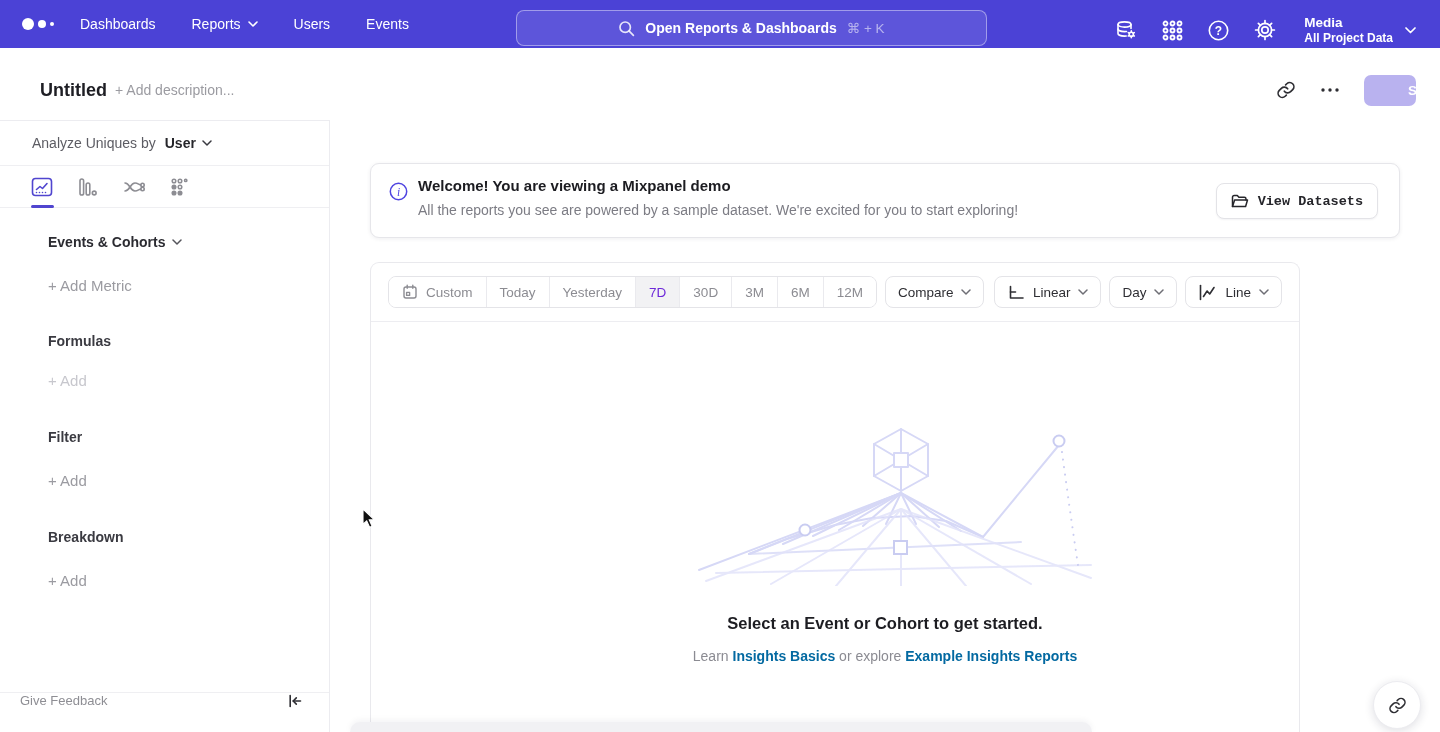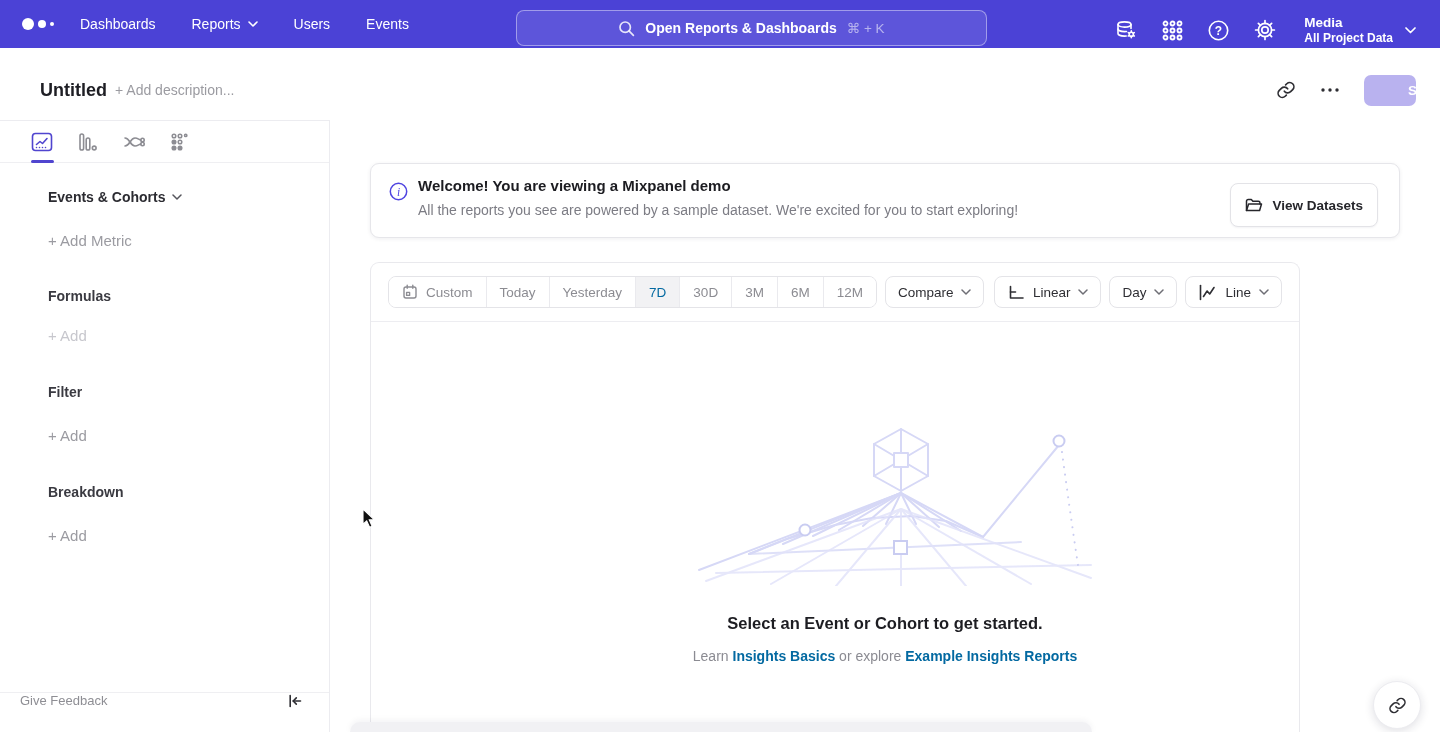--- a/index.html
+++ b/index.html
@@ -74,39 +74,39 @@
   .collapse { position:absolute; right:26px; display:flex; cursor:pointer; color:#2e2e33; }
 
   
   .banner { position:absolute; left:370px; top:163px; width:1030px; height:75px;
     background:#fff; border:1px solid #e6e6ea; border-radius:9px;
     box-shadow:0 1px 4px rgba(25,25,60,0.07); }
   .banner .btitle { position:absolute; left:47px; top:13px; font-size:15px;
     font-weight:700; color:#1c1c21; }
   .banner .bsub { position:absolute; left:47px; top:38px; font-size:14px; color:#7c7c84; }
   .binfo { position:absolute; left:18px; top:18px; color:#4f44e0; }
-  .viewdatasets { position:absolute; right:21px; top:19px; height:44px; padding:0 14px;
+  .viewdatasets { position:absolute; right:21px; top:19px; height:36px; padding:0 14px;
     background:#fff; border:1px solid #e3e3e7; border-radius:8px;
     box-shadow:0 1px 2px rgba(25,25,60,0.05); display:flex; align-items:center;
     gap:9px; font-size:13.5px; font-weight:600; color:#26262b; cursor:pointer;
-    font-family:Liberation Sans, sans-serif; }
+    font-family:Liberation Mono, monospace; }
 
   
   .chartcard { position:absolute; left:370px; top:262px; width:930px; height:470px;
     background:#fff; border:1px solid #e9e9ed; border-bottom:none;
     border-radius:9px 9px 0 0; }
   .cc-header { height:59px; border-bottom:1px solid #ededf1; display:flex;
     align-items:center; padding:0 17px; }
   .segmented { display:flex; align-items:stretch; height:32px; border:1px solid #e4e4e8;
     border-radius:8px; overflow:hidden; background:#fff; }
   .segcell { display:flex; align-items:center; gap:8px; padding:0 13px; font-size:13.5px;
     color:#8c8c92; border-left:1px solid #eaeaee; cursor:pointer; background:#fff;
     border-top:none; border-bottom:none; border-right:none; font-family:inherit; }
   .segcell:first-child { border-left:none; }
-  .segcell.selected { background:#f2f2f4; color:#0369a1; font-weight:500; }
+  .segcell.selected { background:#f2f2f4; color:#6d28d9; font-weight:500; }
   .ctrlbtn { height:32px; padding:0 12px; background:#fff; border:1px solid #e4e4e8;
     border-radius:8px; display:flex; align-items:center; gap:8px; font-size:13.5px;
     font-weight:500; color:#2e2e33; cursor:pointer; font-family:inherit; }
   .ctrlbtn .chev { color:#6e6e75; }
   .ml8 { margin-left:8px; }
   .cc-right { margin-left:auto; display:flex; gap:8px; }
 
   
   .illus { position:absolute; left:320px; top:158px; }
   .es-title { position:absolute; left:0; width:1028px; top:351px; text-align:center;
@@ -223,20 +223,29 @@
             <circle cx="3" cy="3" r="1.7" fill="#2e2e33"></circle>
             <circle cx="10" cy="3" r="1.7" fill="#2e2e33"></circle>
             <circle cx="17" cy="3" r="1.7" fill="#2e2e33"></circle>
           </svg>
       </span>
       <button class="savebtn">Save</button>
     </div>
   </div>
 
   <aside class="sidebar">
+    <div class="analyze-row">
+      <span>Analyze Uniques by</span>
+      <span class="analyze-val">
+        <span>User</span>
+        <svg width="10" height="6" viewBox="0 0 10 6">
+            <path d="M1 1l4 4 4-4" fill="none" stroke="#3a3a41" stroke-width="1.5" stroke-linecap="round" stroke-linejoin="round"></path>
+          </svg>
+      </span>
+    </div>
 
     <div class="tabsrow">
       <span class="tab selected">
         <svg width="22" height="20" viewBox="0 0 22 20" fill="none" stroke="currentColor" stroke-width="1.6">
           <rect x="1.5" y="1.5" width="19" height="17" rx="3"></rect>
           <path d="M5.5 12.5l3.5-3 2.5 2 4.5-5" stroke-linecap="round" stroke-linejoin="round"></path>
           <path d="M5.5 15.5h.01M8.5 15.5h.01M11.5 15.5h.01M14.5 15.5h.01" stroke-linecap="round" stroke-dasharray="0.1 3"></path>
         </svg>
       </span>
       <span class="tab">

